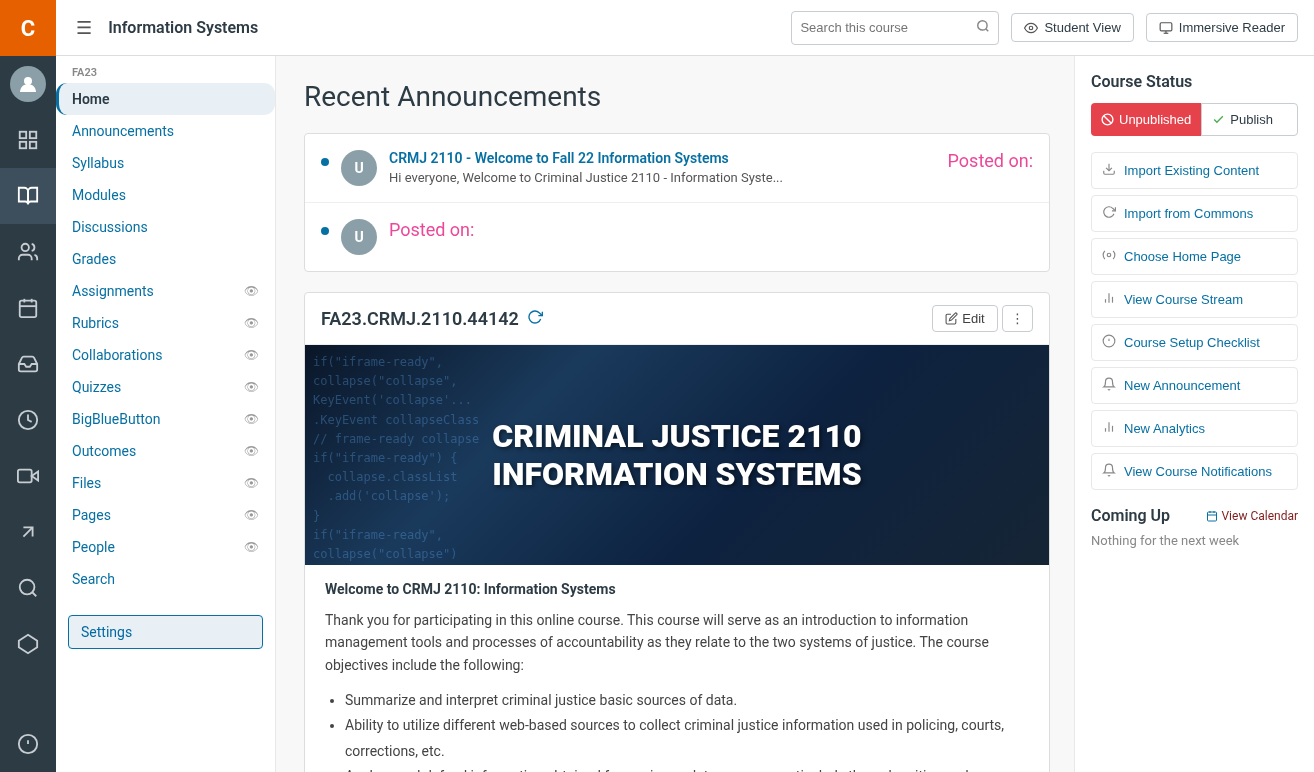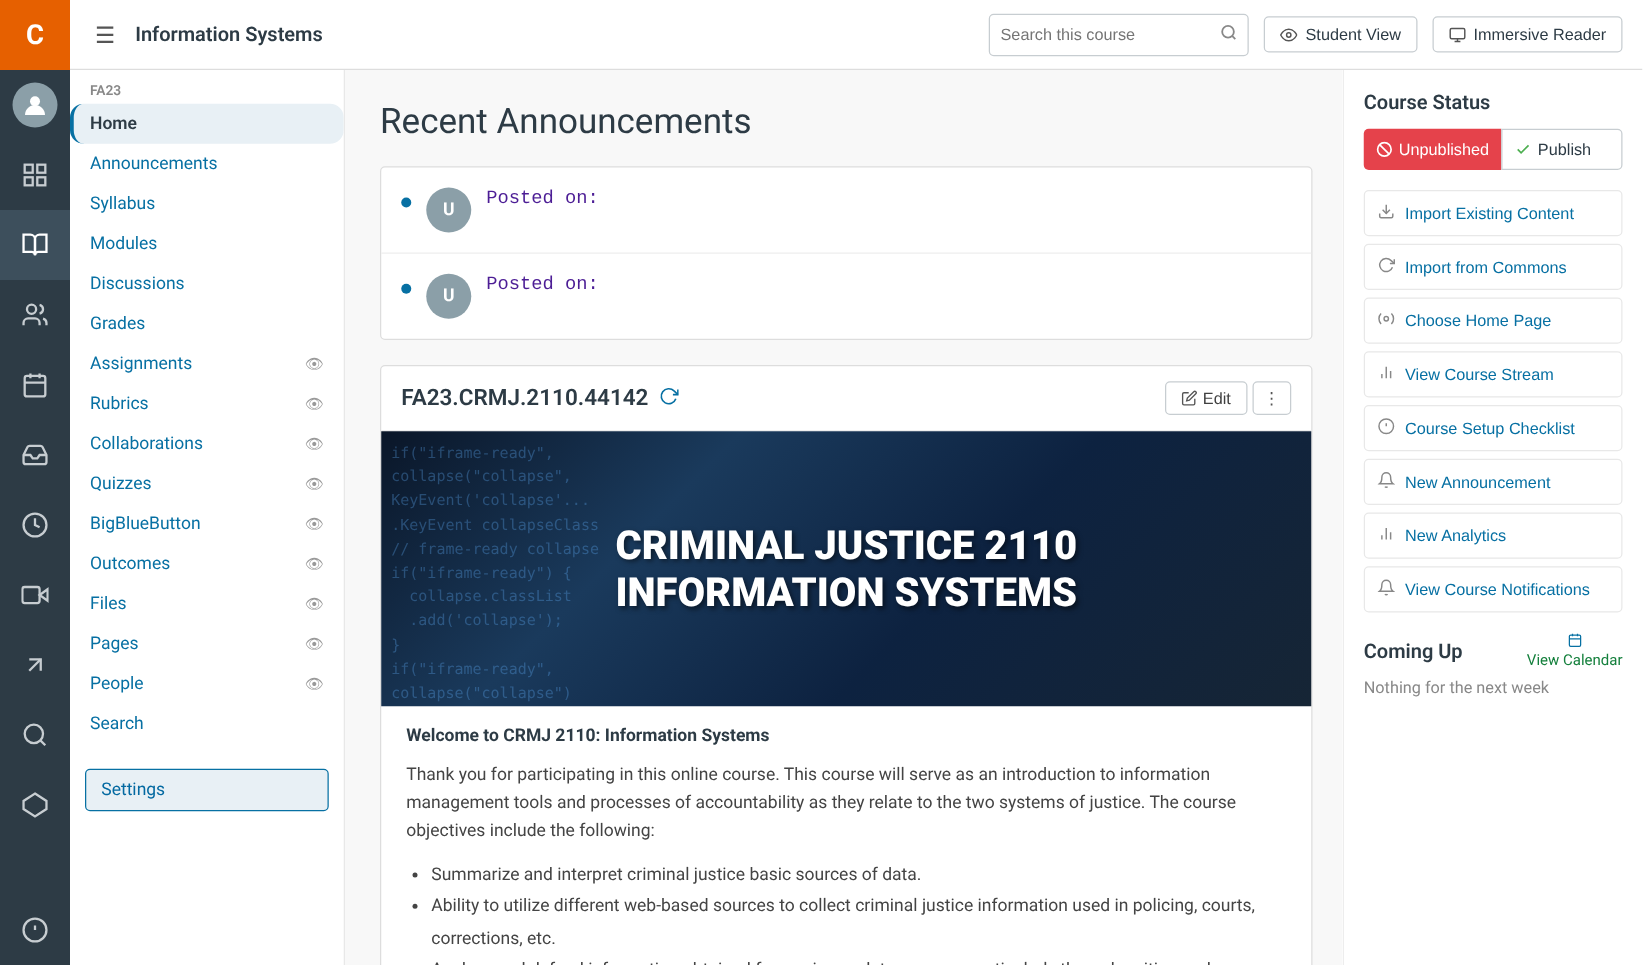--- a/index.html
+++ b/index.html
@@ -231,24 +231,23 @@
     }
     .announcement-body { flex: 1; }
     .announcement-title {
       font-weight: 600;
       color: #0770a3;
       font-size: 14px;
       margin-bottom: 4px;
     }
     .announcement-excerpt { color: #555; font-size: 13px; }
     .announcement-meta {
-      color: #4c1d95;
-      font-size: 15px;
+      color: #ec4899;
+      font-size: 18px;
       white-space: nowrap;
-      font-family: Liberation Mono, monospace;
     }
 
     
     .course-section {
       background: white;
       border: 1px solid #ddd;
       border-radius: 4px;
     }
     .course-section-header {
       display: flex;
@@ -402,27 +401,26 @@
       margin-top: 16px;
       margin-bottom: 8px;
     }
     .coming-up-title {
       font-size: 16px;
       font-weight: 600;
       color: #2d3b45;
     }
     .view-calendar-link {
       font-size: 12px;
-      color: #15803d;
+      color: #7f1d1d;
       cursor: pointer;
       display: flex;
       align-items: center;
       gap: 3px;
       text-decoration: none;
-      flex-direction: column;
     }
     .nothing-text { font-size: 13px; color: #888; }
   </style>
 </head>
 <body>
 
 <div class="global-nav">
   <div class="global-nav-logo">C</div>
   <div class="global-nav-item">
     <div class="global-nav-avatar">
@@ -603,20 +601,24 @@
       </a>
     </div>
 
     <div class="main-content">
       <h1 class="page-title">Recent Announcements</h1>
 
       <div class="announcements-card">
         <div class="announcement-item">
           <div class="announcement-dot"></div>
           <div class="announcement-avatar">U</div>
+          <div class="announcement-body">
+            <div class="announcement-title">CRMJ 2110 - Welcome to Fall 22 Information Systems</div>
+            <div class="announcement-excerpt">Hi everyone, Welcome to Criminal Justice 2110 - Information Syste...</div>
+          </div>
           <div class="announcement-meta">Posted on:</div>
         </div>
         <div class="announcement-item">
           <div class="announcement-dot"></div>
           <div class="announcement-avatar">U</div>
           <div class="announcement-meta">Posted on:</div>
         </div>
       </div>
 
       <div class="course-section">

